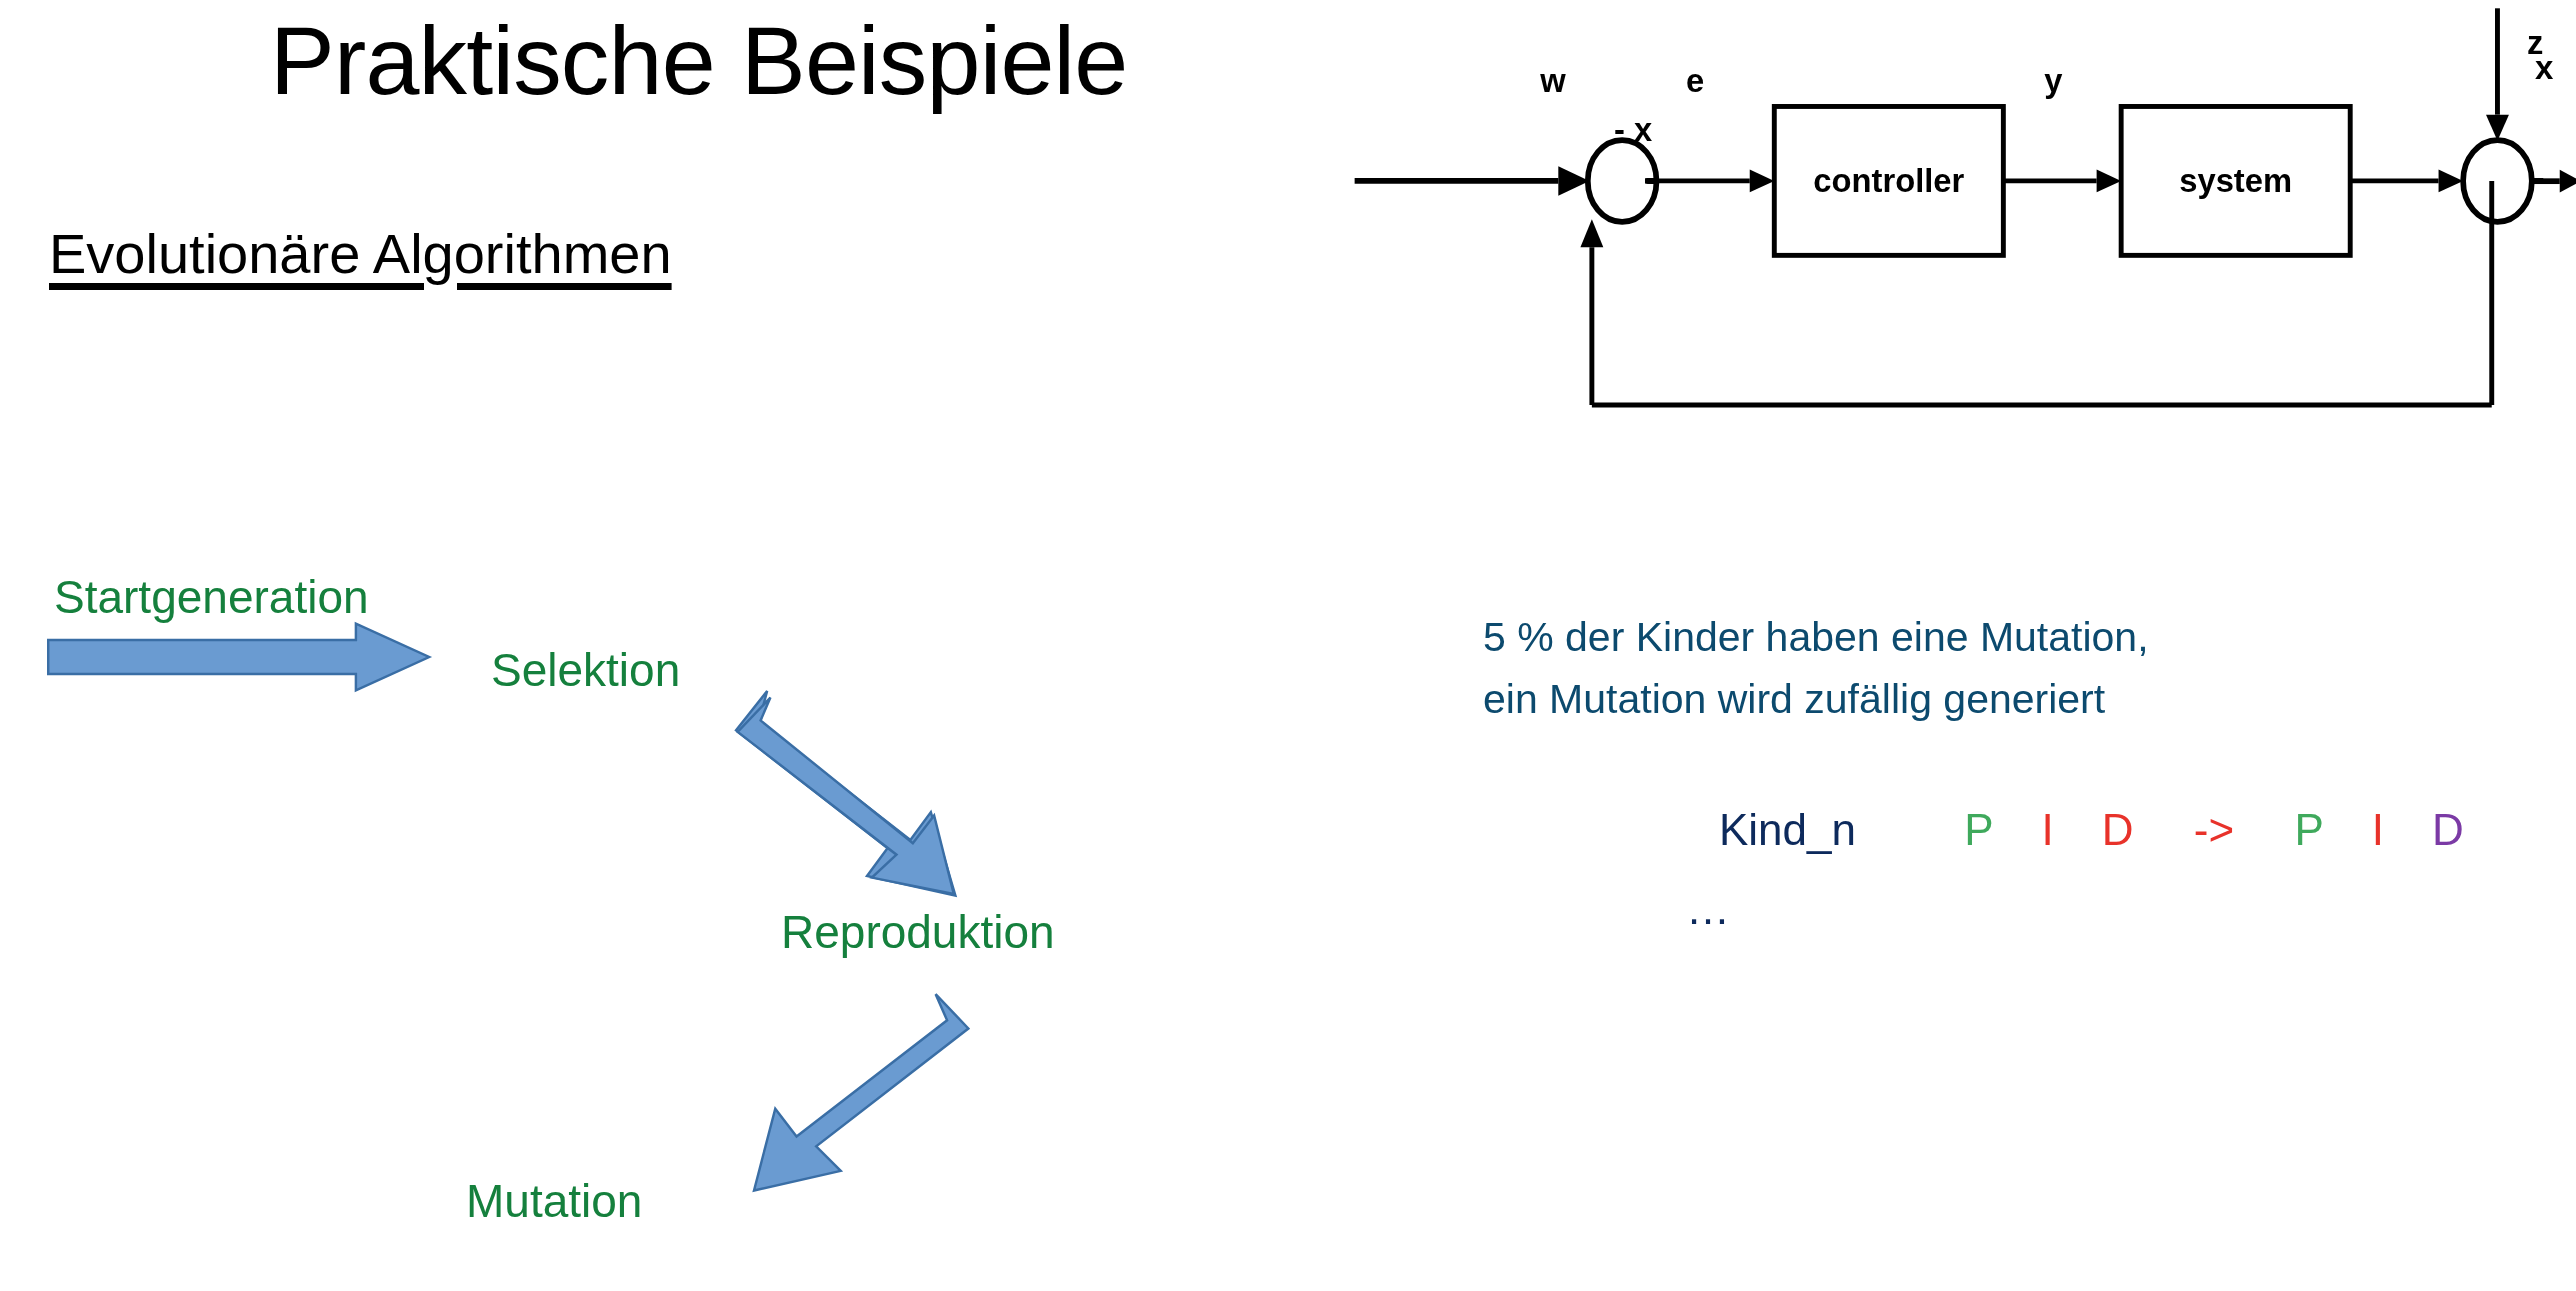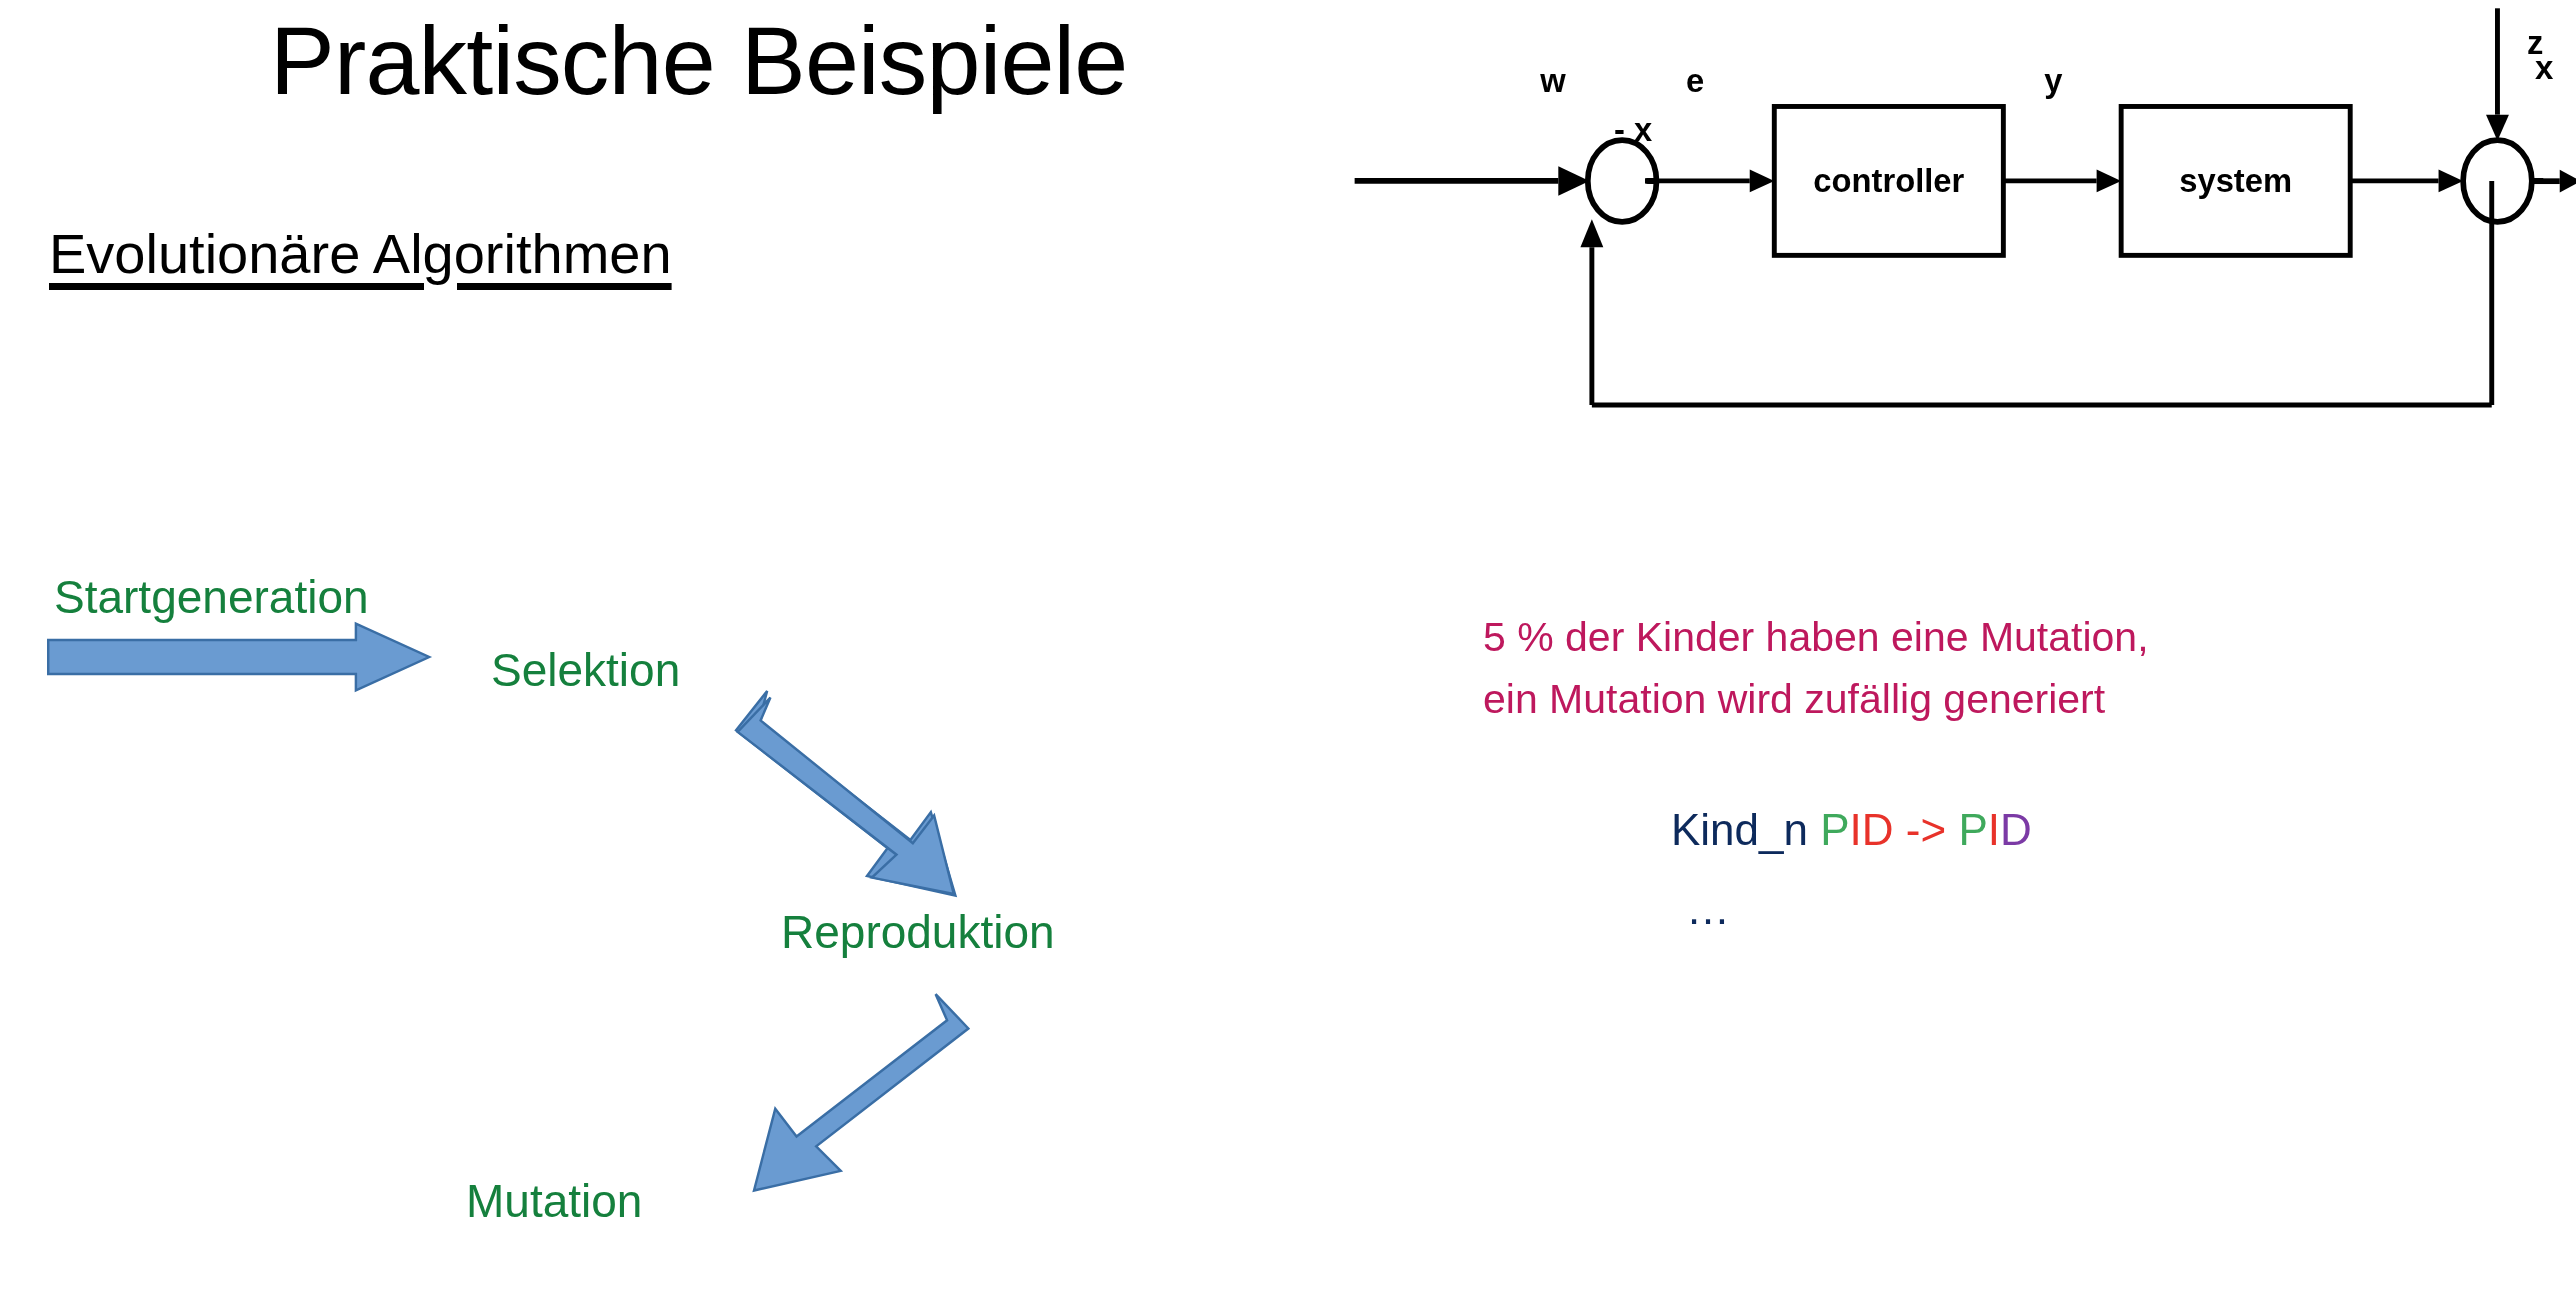--- a/index.html
+++ b/index.html
@@ -95,21 +95,21 @@
   .cl-blk { font-size: 40px; }
 
   
   .note-block {
     position: absolute;
     left: 1483px;
     top: 606px;
     font-family: "Liberation Sans", sans-serif;
     font-size: 41px;
     line-height: 1.52;
-    color: #be185d;
+    color: #0c4a6e;
     white-space: nowrap;
   }
   .note-line { display: block; }
 
   .pid-line {
     position: absolute;
     left: 1671px;
     top: 806px;
     font-family: "Liberation Sans", sans-serif;
     font-size: 44px;
@@ -120,21 +120,21 @@
   .ellipsis-line {
     position: absolute;
     left: 1686px;
     top: 885px;
     font-family: "Liberation Sans", sans-serif;
     font-size: 44px;
     line-height: 1.1;
     color: #0d2a5c;
     white-space: nowrap;
   }
-  .tok { display: inline; }
+  .tok { display: inline; margin-left: 48px; }
 </style>
 </head>
 <body>
 
 <div id="slide">
 
   <div class="title-main">Praktische Beispiele</div>
 
   <div class="title-sub">Evolutionäre Algorithmen</div>
 

